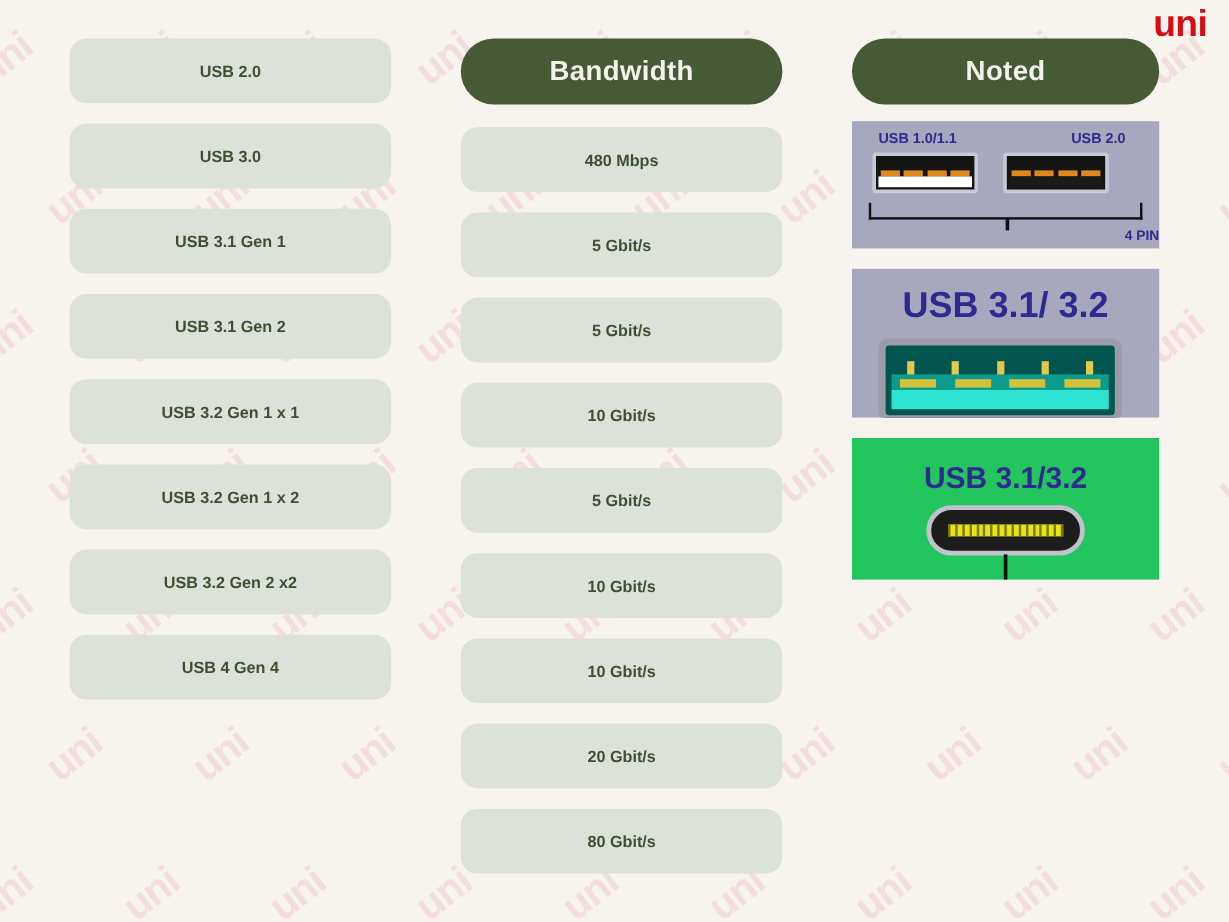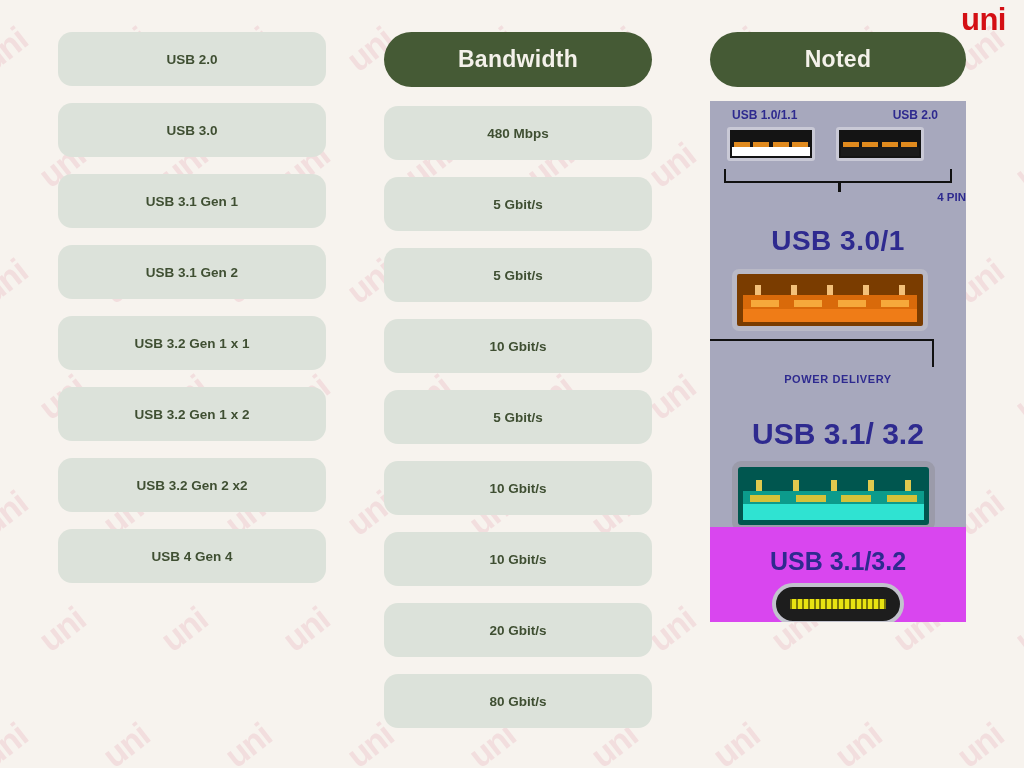--- a/index.html
+++ b/index.html
@@ -78,27 +78,28 @@
     font-weight: 700;
     margin-bottom: 17px;
   }
 
   
   .note-img {
     width: 100%;
     position: relative;
     overflow: hidden;
     background: #a7a8bd;
+    margin-bottom: 17px;
     box-sizing: border-box;
     padding-left: 40px;
   }
   #note-1 { height: 106px; }
   #note-2 { height: 196px; }
   #note-3 { height: 124px; }
-  #note-4 { height: 95px; background: #d946ef; }
+  #note-4 { height: 118px; background: #22c55e; }
 
   .note-label {
     position: absolute;
     font-family: "Liberation Sans", sans-serif;
     font-weight: 700;
     color: #2e2a8f;
     white-space: nowrap;
   }
 
   
@@ -486,42 +487,20 @@
             <span></span>
             <span></span>
           </div>
         <div class="n1-tongue"></div>
       </div>
       <div class="n1-bracket"></div>
       <div class="n1-bracket-stem"></div>
       <div class="note-label n1-lbl-pin">4 PIN</div>
     </div>
 
-    <div class="note-img" id="note-2">
-      <div class="note-label n2-title">USB 3.0/1</div>
-      <div id="n2-port">
-        <div class="n2-posts">
-            <i></i>
-            <i></i>
-            <i></i>
-            <i></i>
-            <i></i>
-          </div>
-        <div class="n2-ramp"></div>
-        <div class="n2-pins">
-            <span></span>
-            <span></span>
-            <span></span>
-            <span></span>
-          </div>
-        <div class="n2-tongue"></div>
-      </div>
-      <div class="n2-hook"></div>
-      <div class="note-label n2-sub">POWER DELIVERY</div>
-    </div>
 
     <div class="note-img" id="note-3">
       <div class="note-label n3-title">USB 3.1/ 3.2</div>
       <div id="n3-port">
         <div class="n3-posts">
             <i></i>
             <i></i>
             <i></i>
             <i></i>
             <i></i>

